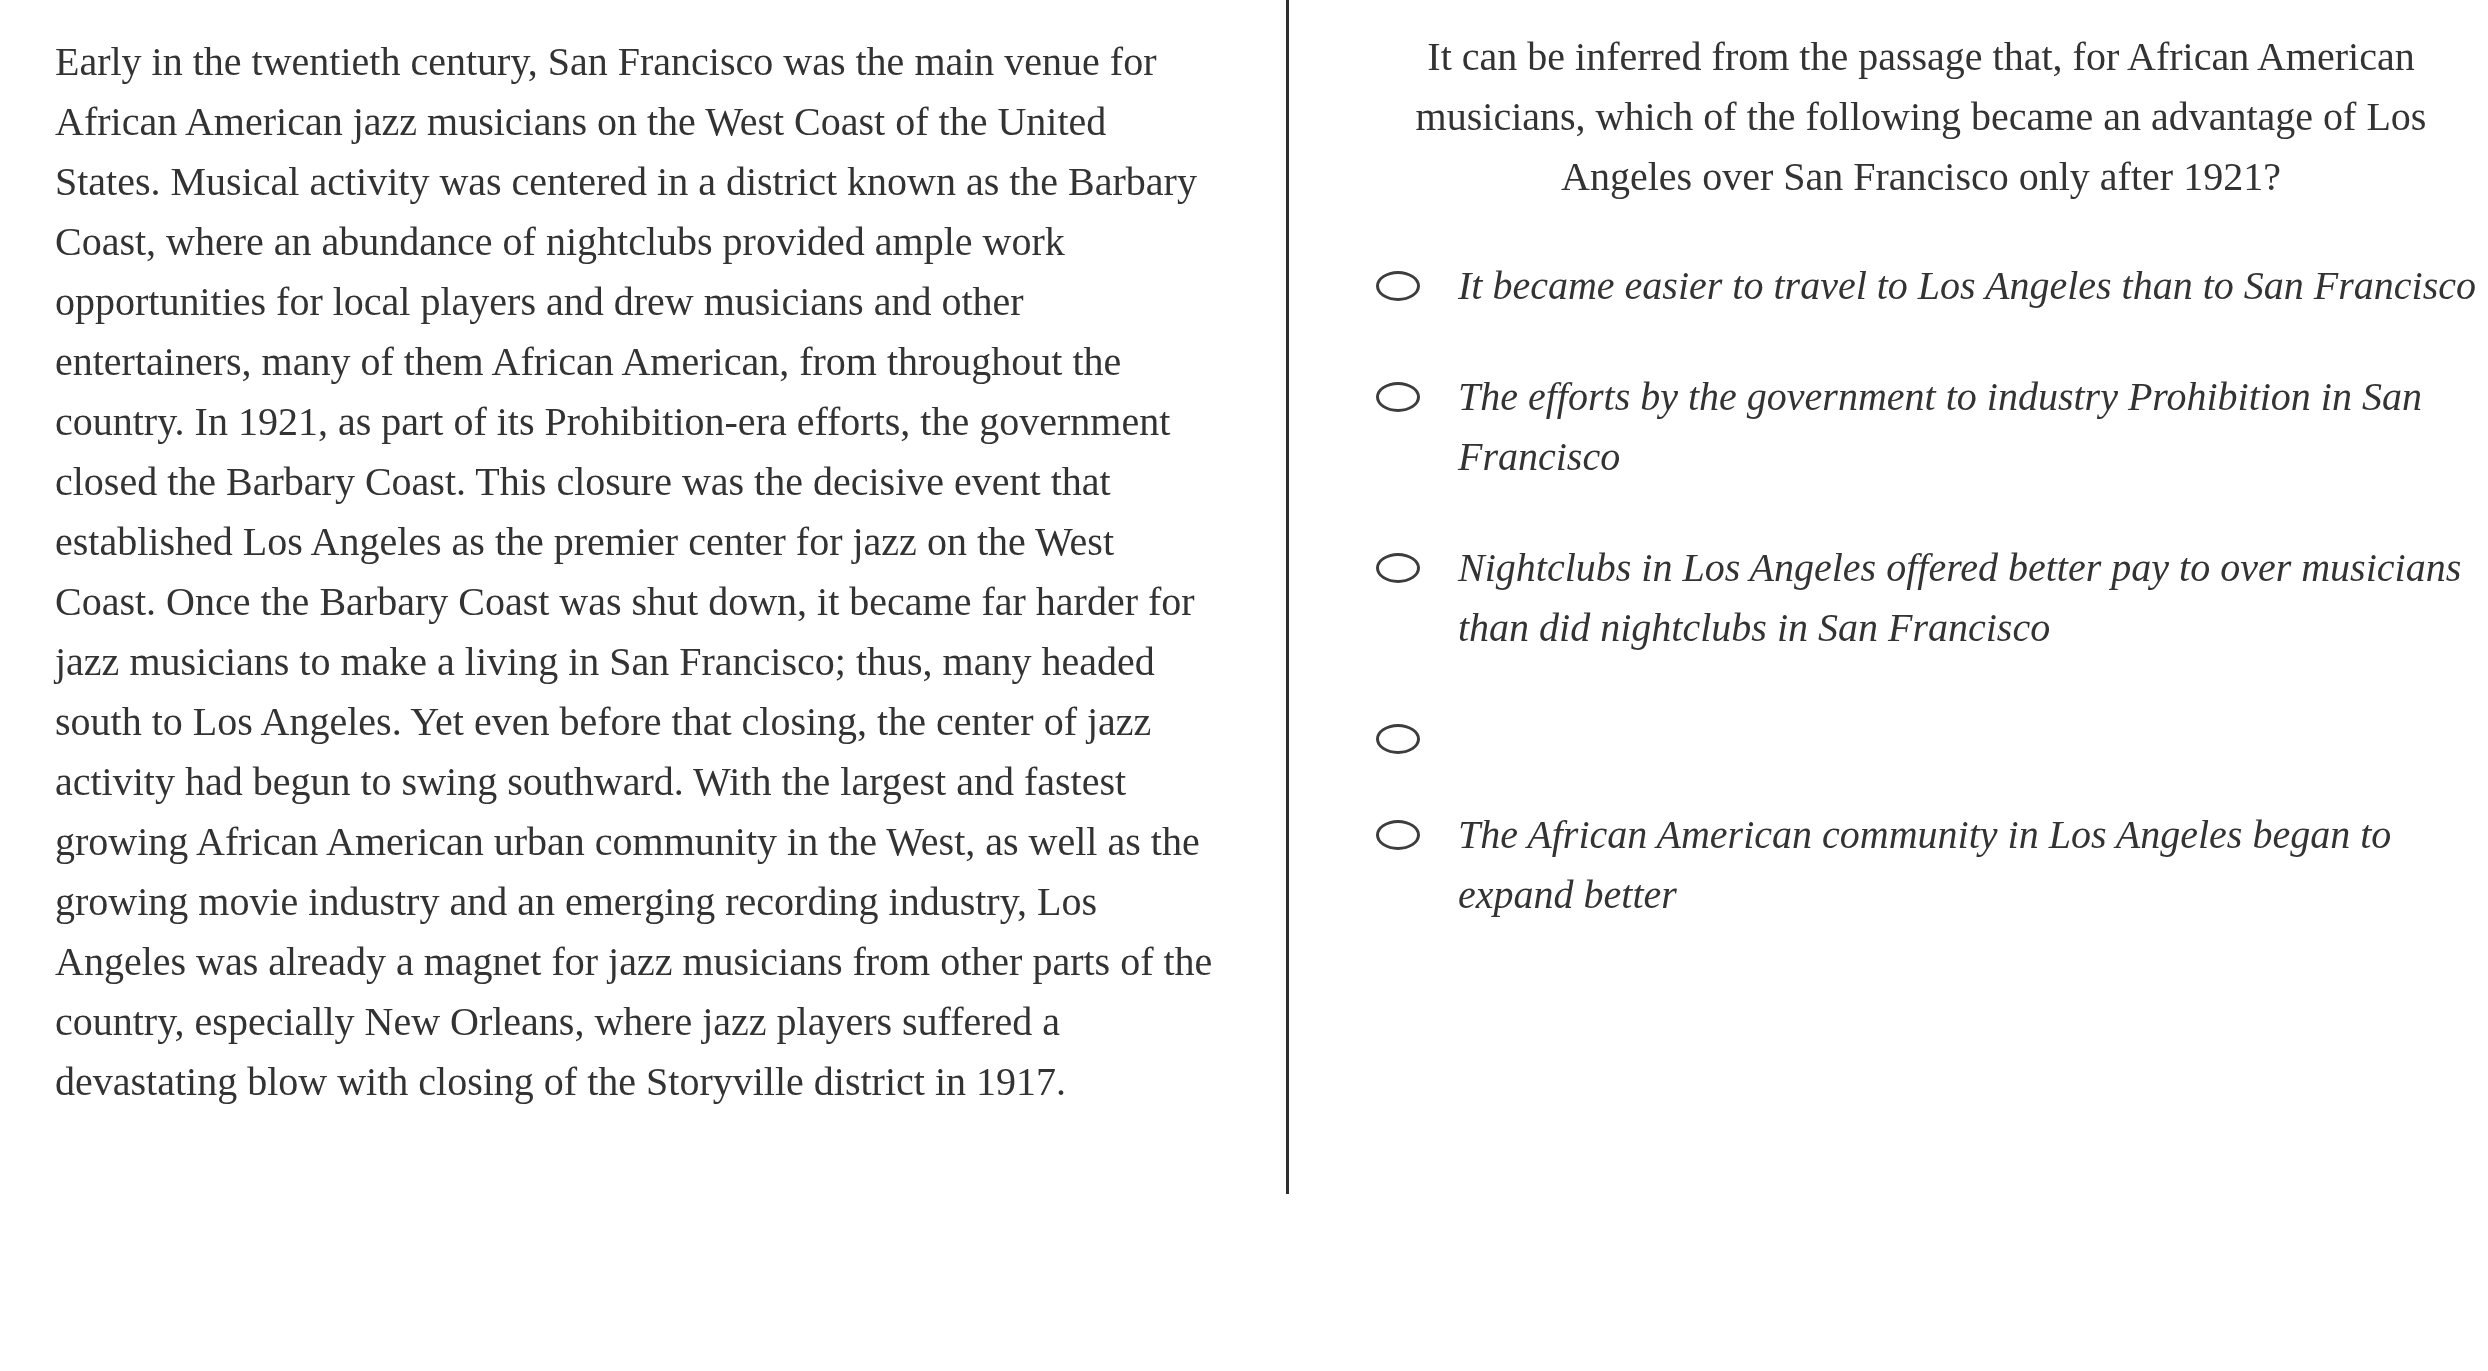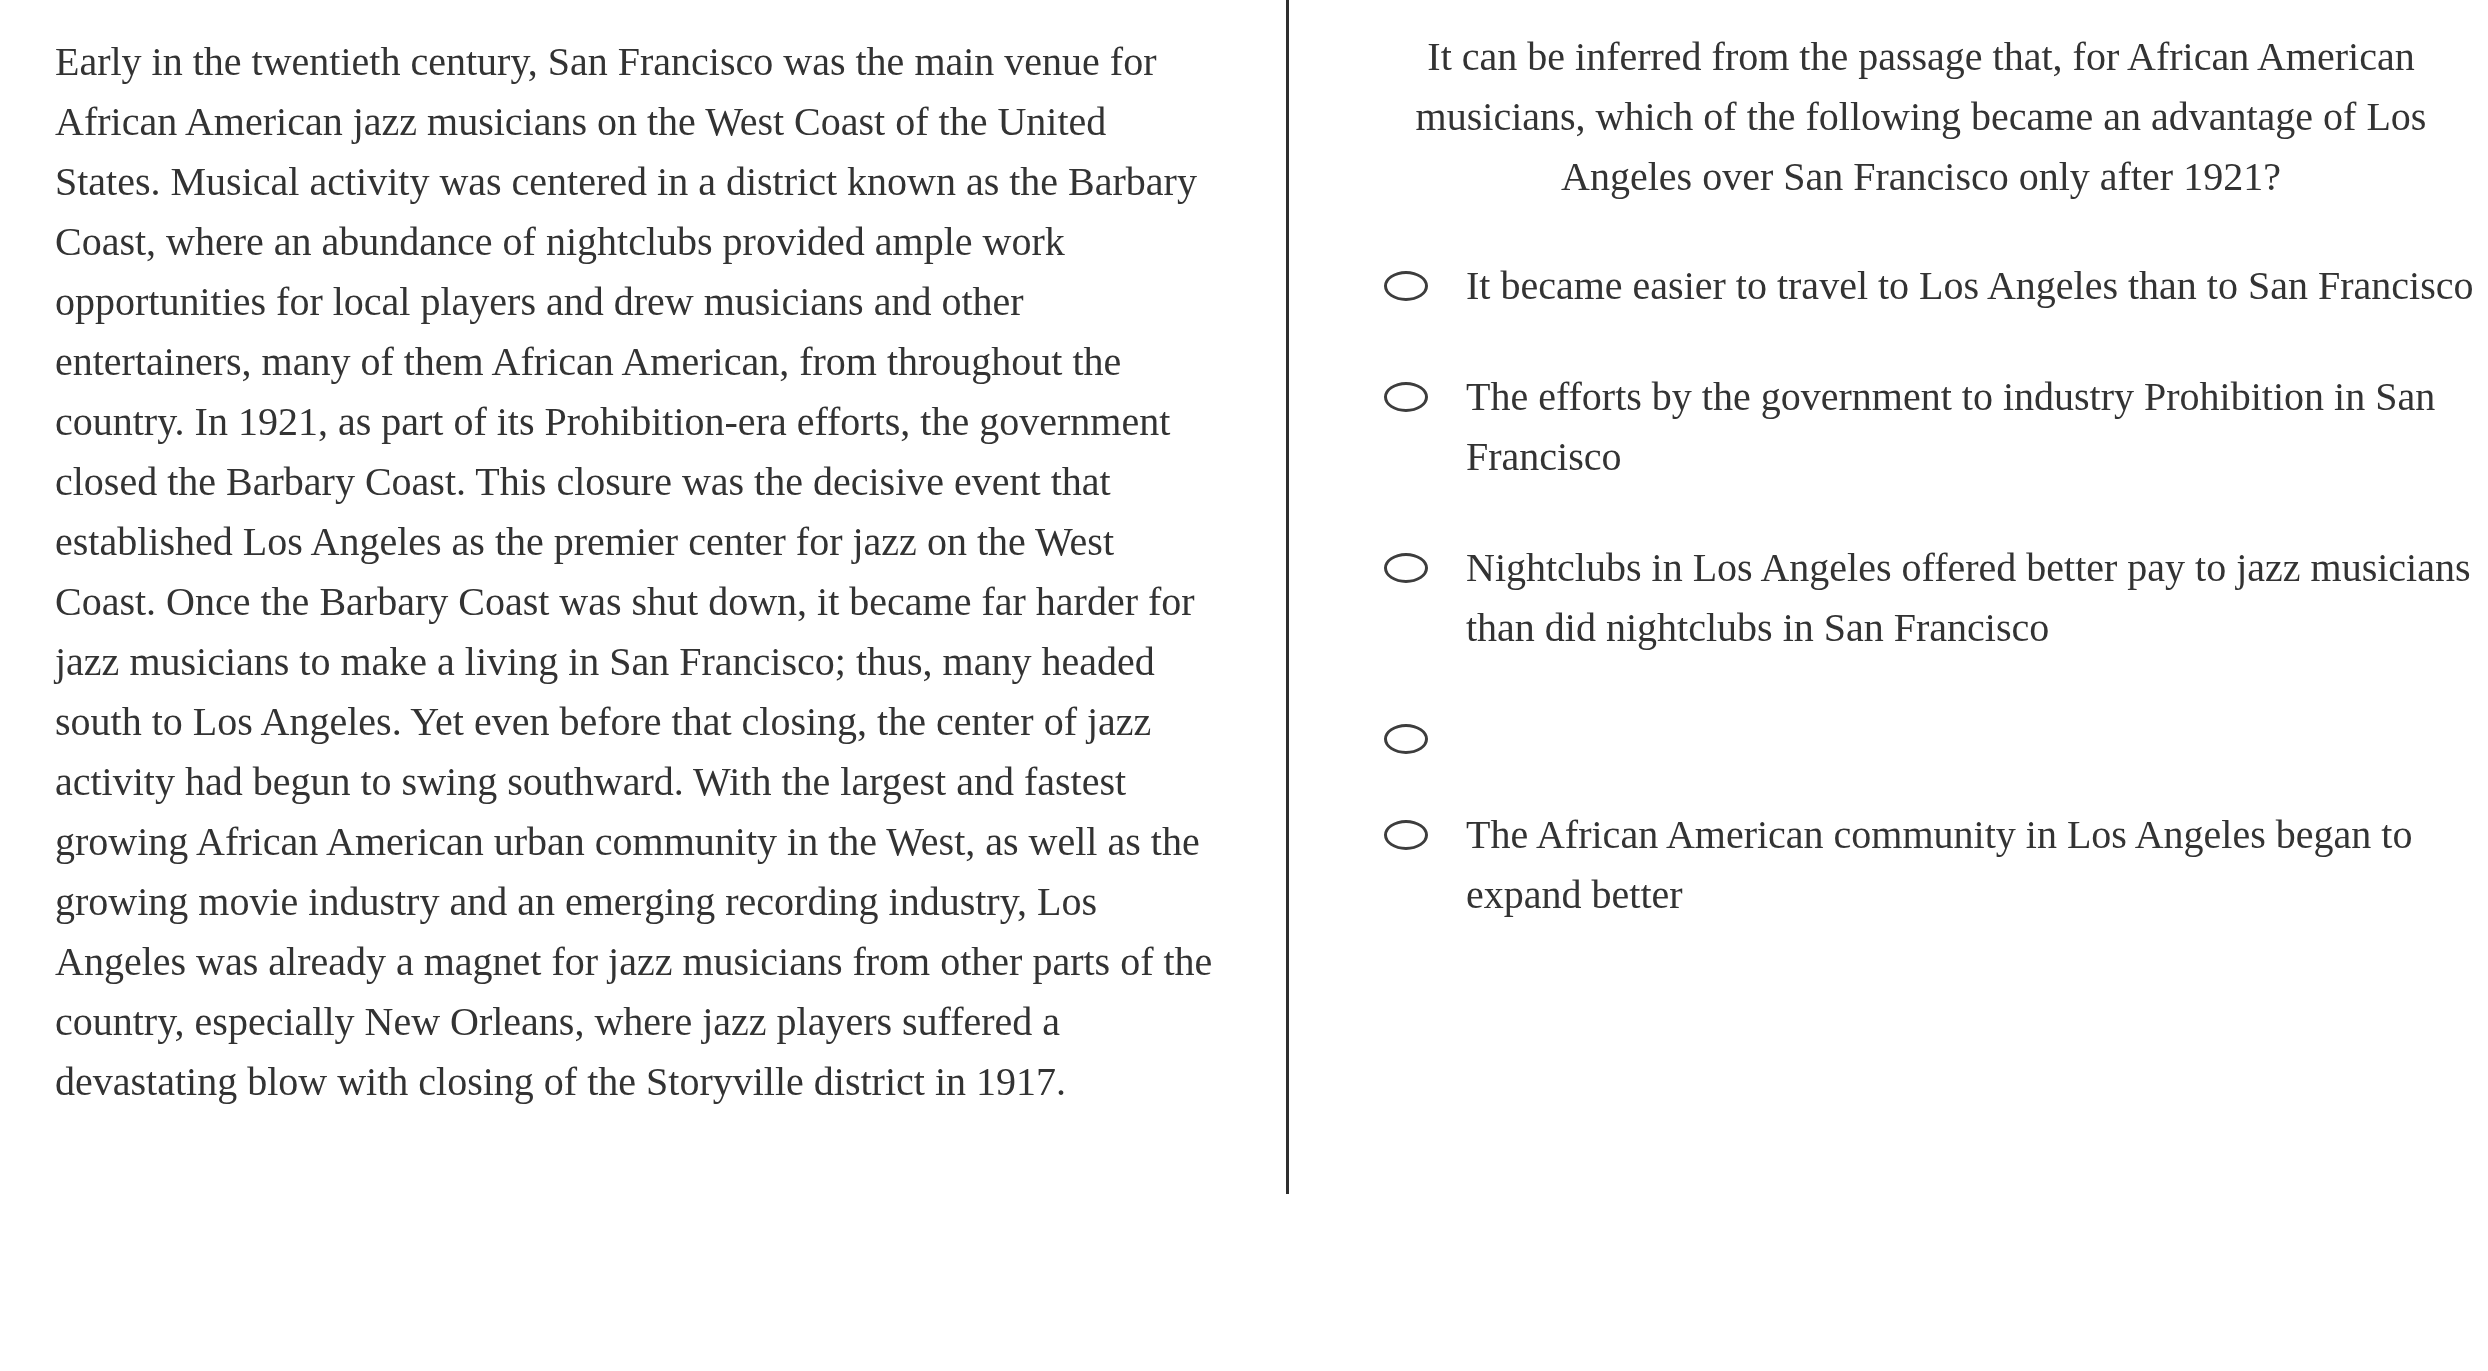--- a/index.html
+++ b/index.html
@@ -40,23 +40,24 @@
     flex: 1 1 auto;
     box-sizing: border-box;
     padding: 27px 0 0 58px;
   }
   .question {
     margin: 0 0 49px 0;
     max-width: 1100px;
     text-align: center;
   }
   .options {
-    margin: 8px;
+    margin: 0;
     padding: 0;
     list-style: none;
+    font-style: italic;
   }
   .option {
     display: flex;
     align-items: flex-start;
     margin: 0 0 51px 0;
     cursor: default;
   }
   .radio {
     flex: 0 0 auto;
     width: 38px;
@@ -91,21 +92,21 @@
         <span class="option-text">It became easier to travel to Los Angeles than to San Francisco</span>
       </div>
 
       <div class="option">
         <span class="radio"></span>
         <span class="option-text">The efforts by the government to industry Prohibition in San Francisco</span>
       </div>
 
       <div class="option">
         <span class="radio"></span>
-        <span class="option-text">Nightclubs in Los Angeles offered better pay to jazz musicians than did nightclubs in San Francisco</span>
+        <span class="option-text">Nightclubs in Los Angeles offered better pay to over musicians than did nightclubs in San Francisco</span>
       </div>
 
       <div class="option">
         <span class="radio"></span>
       </div>
 
       <div class="option">
         <span class="radio"></span>
         <span class="option-text">The African American community in Los Angeles began to expand better</span>
       </div>

